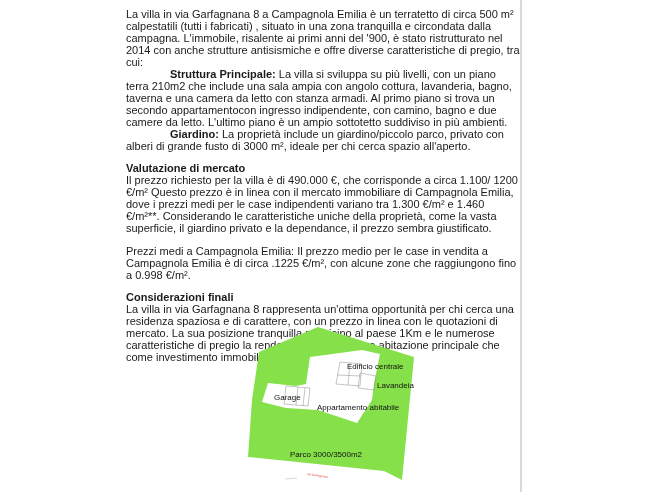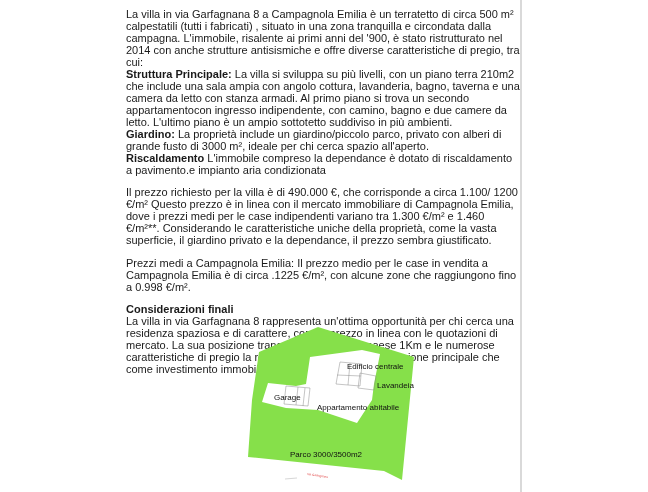--- a/index.html
+++ b/index.html
@@ -5,40 +5,40 @@
     html, body { margin: 0; padding: 0; }
     body {
       width: 648px; height: 492px; background: #ffffff; position: relative; overflow: hidden;
       font-family: "Liberation Sans", sans-serif;
     }
     .page {
       position: absolute; left: 126px; top: 8px; width: 394px; height: 492px;
       font-size: 11px; line-height: 12px; color: #1a1a1a;
     }
     .page p { margin: 0; }
-    .b { font-weight: bold; }
+    .b { font-weight: bold; margin-left: 44px; }
     .sp { height: 10.3px; }
     .divider {
       position: absolute; left: 520px; top: 0; width: 2px; height: 492px; background: #d9d9d9;
     }
     .plan { position: absolute; left: 240px; top: 320px; width: 200px; height: 172px; }
     .plan svg { width: 200px; height: 172px; display: block; }
     .lbl { font-family: "Liberation Sans", sans-serif; font-size: 8px; fill: #111; }
   </style>
 </head>
 <body>
 
 <div class="page">
   <p>La villa in via Garfagnana 8 a Campagnola Emilia è un terratetto  di  circa 500  m² calpestatili (tutti i fabricati) , situato in una zona tranquilla e circondata dalla campagna. L'immobile, risalente ai primi anni del '900, è stato ristrutturato nel 2014 con anche strutture antisismiche e offre diverse caratteristiche di pregio, tra cui:</p>
 
   <p><span class="b">Struttura Principale:</span><span> La villa si sviluppa su più livelli, con un piano terra 210m2 che include una sala ampia con angolo cottura, lavanderia, bagno, taverna e una camera da letto con stanza armadi. Al primo piano si trova un secondo appartamentocon ingresso indipendente, con camino, bagno e due camere da letto. L'ultimo piano è un ampio sottotetto suddiviso in più ambienti.</span></p>
   <p><span class="b">Giardino:</span><span> La proprietà include un giardino/piccolo parco, privato con alberi di grande fusto di 3000 m², ideale per chi cerca spazio all'aperto.</span></p>
-  <p><span class="b">Riscaldamento</span><span> L'immobile compreso la dependance  è dotato di riscaldamento a pavimento.e impianto aria condizionata</span></p>
 
   <div class="sp"></div>
+  <p class="b">Valutazione di mercato</p>
   <p>Il prezzo richiesto per la villa è di 490.000 €, che corrisponde a circa 1.100/ 1200 €/m² Questo prezzo è in linea con il mercato immobiliare di Campagnola Emilia, dove i prezzi medi per le case indipendenti variano tra 1.300 €/m² e 1.460 €/m²**. Considerando le caratteristiche uniche della proprietà, come la vasta superficie, il giardino privato e la dependance, il prezzo sembra giustificato.</p>
 
   <div class="sp"></div>
   <p>Prezzi medi a Campagnola Emilia: Il prezzo medio per le case in vendita a Campagnola Emilia è di circa .1225 €/m², con alcune zone che raggiungono fino a 0.998 €/m².</p>
 
   <div class="sp"></div>
   <p class="b">Considerazioni finali</p>
   <p>La villa in via Garfagnana 8 rappresenta un'ottima opportunità per chi cerca una residenza spaziosa e di carattere, con un prezzo in linea con le quotazioni di mercato. La sua posizione tranquilla ma vicino al paese 1Km e le numerose caratteristiche di pregio la rendono adatta sia come abitazione principale che come investimento immobiliare.</p>
 </div>
 

